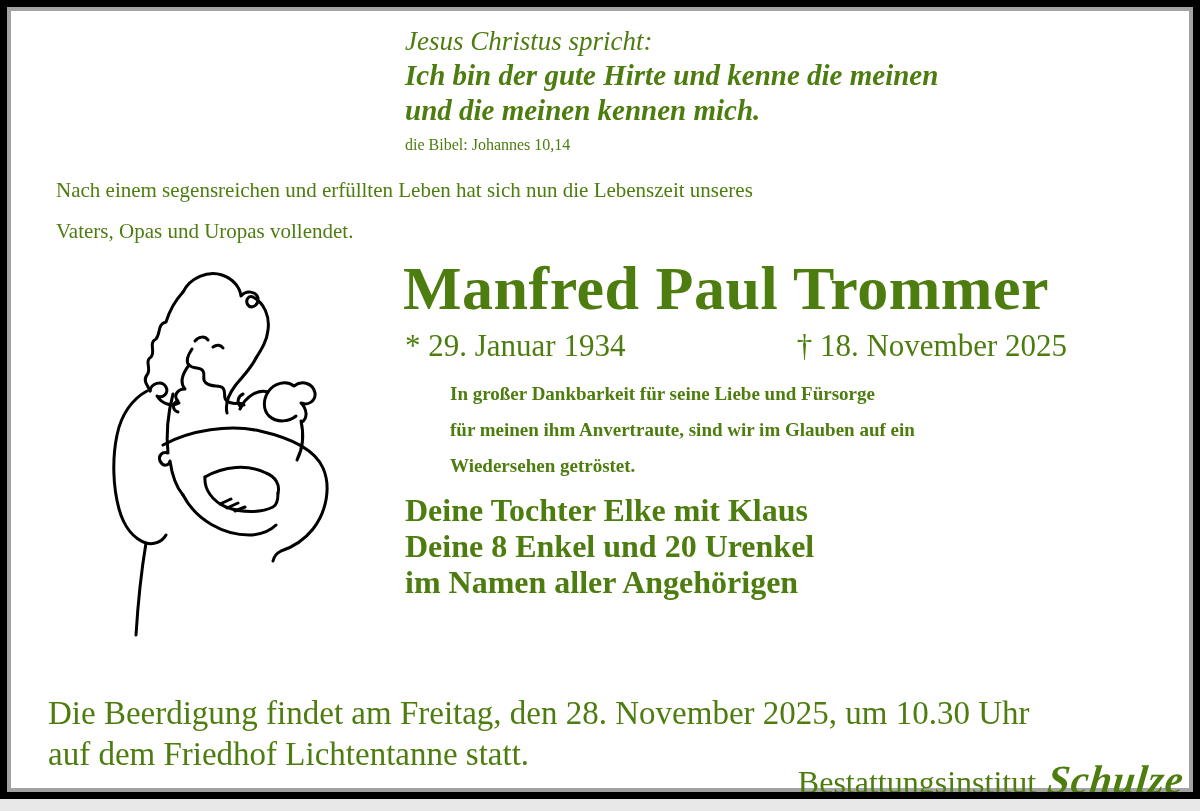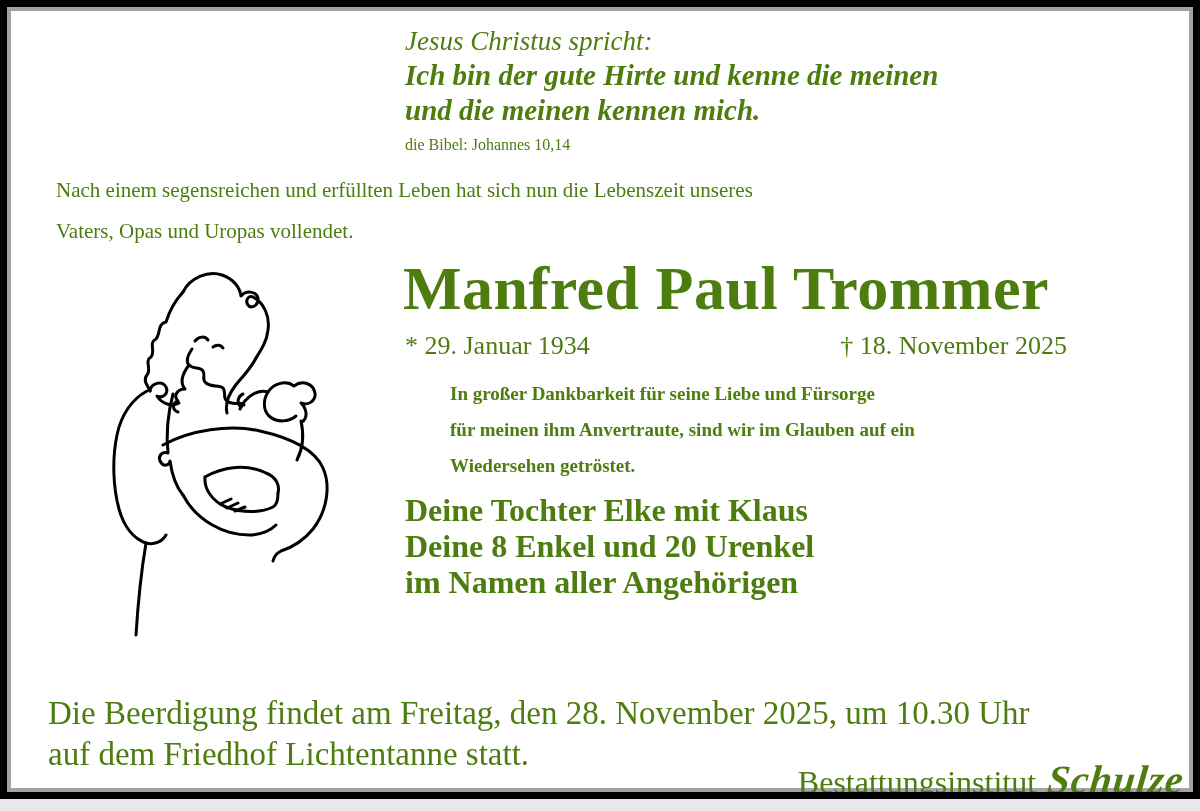--- a/index.html
+++ b/index.html
@@ -64,21 +64,21 @@
     font-weight: bold;
     line-height: 66px;
     letter-spacing: 0.5px;
     white-space: nowrap;
   }
   .dates {
     left: 405px; top: 327px;
     width: 662px;
     display: flex;
     justify-content: space-between;
-    font-size: 26px;
+    font-size: 31px;
     line-height: 38px;
   }
 
   
   .gratitude {
     left: 405px; top: 376px;
     font-size: 19px;
     font-weight: bold;
     line-height: 36px;
     margin-left: 45px;

